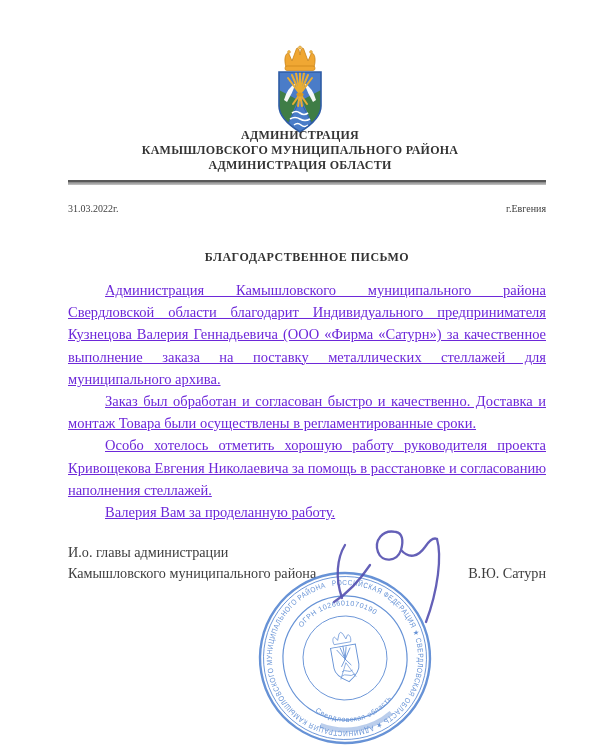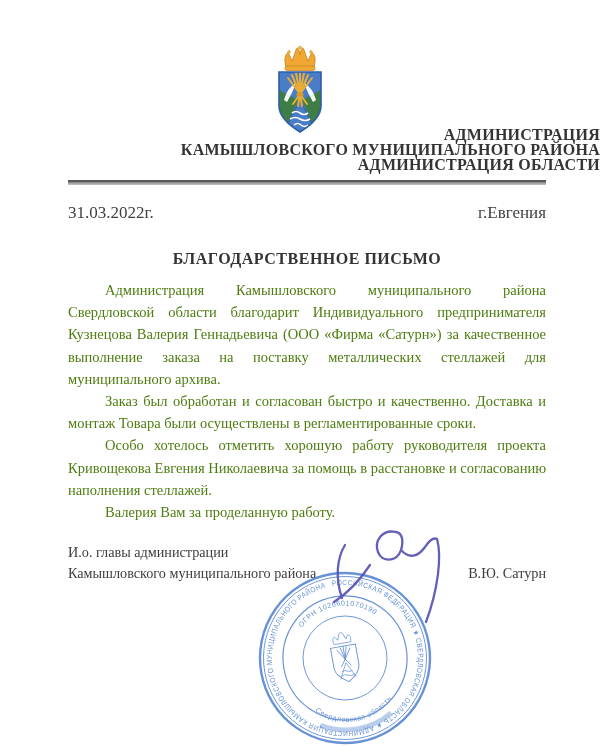--- a/index.html
+++ b/index.html
@@ -3,34 +3,34 @@
 <meta charset="utf-8">
 <style>
   html,body{margin:0;padding:0;background:#e8e8e8;}
   .page{
     position:relative;width:600px;height:747px;margin:0 auto;background:#ffffff;
     font-family:"Liberation Serif","DejaVu Serif",serif;color:#3b3b3b;overflow:hidden;
   }
   
   .arms{position:absolute;top:42px;left:50%;transform:translateX(-50%);}
   
-  .org{position:absolute;top:128px;left:0;right:0;text-align:right;
-       font-weight:bold;font-size:16px;line-height:14.8px;color:#343434;letter-spacing:.25px;}
+  .org{position:absolute;top:128px;left:0;right:0;text-align:center;
+       font-weight:bold;font-size:12px;line-height:14.8px;color:#343434;letter-spacing:.25px;}
   
   .rule{position:absolute;left:68px;right:54px;top:180px;height:5px;
         background:linear-gradient(180deg,#585858 0%,#585858 30%,#8e8e8e 50%,#c6c6c6 100%);}
   
   .meta{position:absolute;left:68px;right:54px;top:203px;display:flex;
-        justify-content:space-between;font-size:17px;color:#3f3f3f;gap:36px;}
+        justify-content:space-between;font-size:10px;color:#3f3f3f;gap:36px;}
   
   .title{position:absolute;left:68px;right:54px;top:250px;text-align:center;
-         font-weight:bold;font-size:16px;letter-spacing:.5px;color:#333;}
+         font-weight:bold;font-size:12px;letter-spacing:.5px;color:#333;}
   
   .body{position:absolute;left:68px;right:54px;top:279px;font-size:14.5px;
-        line-height:22.2px;text-align:justify;color:#4d7c0f;}
+        line-height:22.2px;text-align:justify;color:#6d28d9;text-decoration:underline;}
   .body p{margin:0;text-indent:37px;}
   
   .signoff{position:absolute;left:68px;right:54px;top:542px;display:flex;
            justify-content:space-between;align-items:flex-end;font-size:14.2px;
            line-height:21px;color:#3d3d3d;gap:9px;}
   
   .stamp{position:absolute;left:257px;top:570px;z-index:2;opacity:.85;transform:rotate(-10deg);}
   .ink{position:absolute;left:320px;top:498px;z-index:3;}
 </style>
 </head>

